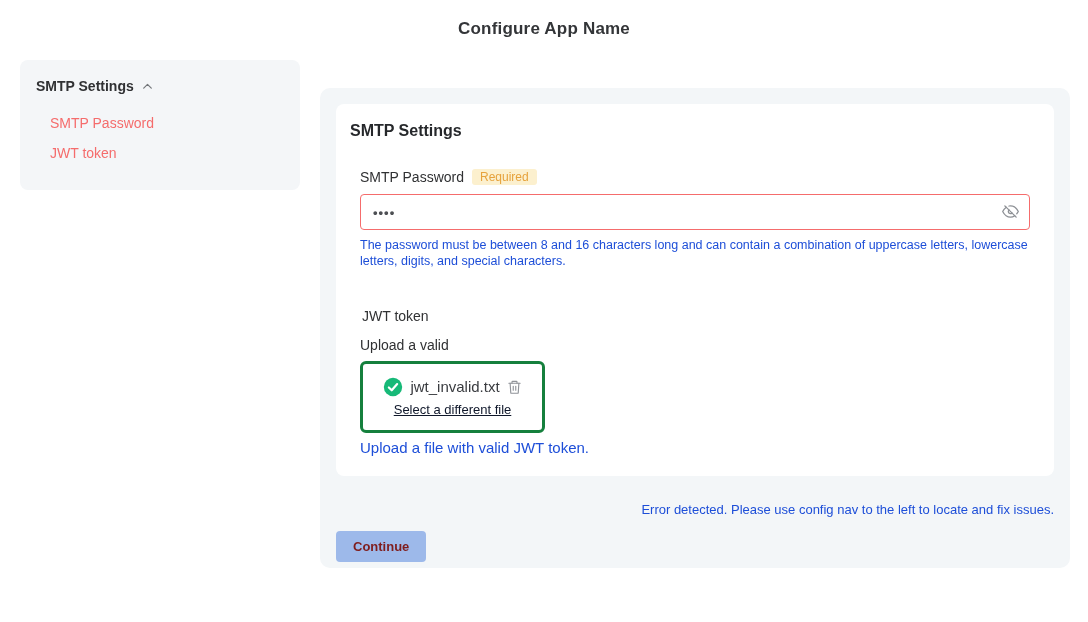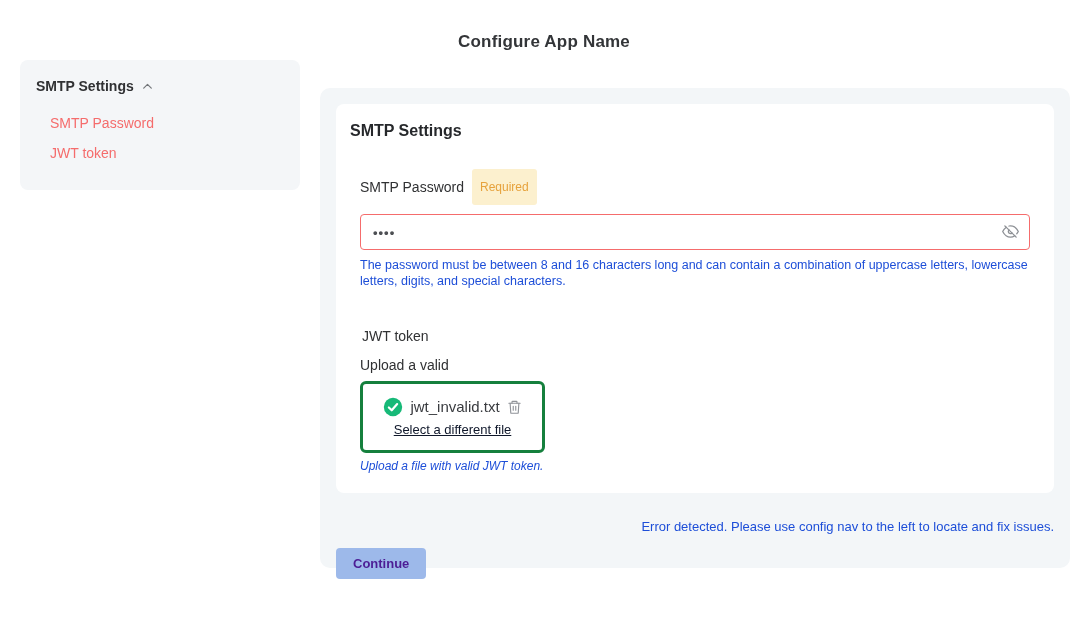--- a/index.html
+++ b/index.html
@@ -1,21 +1,21 @@
 <!DOCTYPE html>
 <html><head>
 <meta charset="utf-8">
 <style>
   * { box-sizing: border-box; margin: 0; padding: 0; }
   html, body { width: 1088px; height: 622px; background: #ffffff;
     font-family: "Liberation Sans", sans-serif; color: #303133; overflow: hidden; }
 
   .page-title {
     text-align: center; font-size: 17px; font-weight: bold; color: #333538;
-    padding-top: 32px; letter-spacing: .2px;
+    padding-top: 19px; letter-spacing: .2px;
   }
 
   
   .sidebar {
     position: absolute; left: 20px; top: 60px; width: 280px; height: 130px;
     background: #f4f6f8; border-radius: 8px; padding: 18px 16px;
   }
   .sidebar-header { display: flex; align-items: center; gap: 7px; cursor: pointer; }
   .sidebar-header-label { font-size: 14px; font-weight: bold; color: #303133; }
   .chevron svg { display: block; }
@@ -33,21 +33,21 @@
   .card {
     background: #ffffff; border-radius: 8px; min-height: 369px;
     padding: 18px 24px 20px 24px;
   }
   .card-title { font-size: 16px; font-weight: bold; color: #26282b; margin-left: -10px; margin-bottom: 29px; }
 
   .field-label-row { display: flex; align-items: center; gap: 8px; margin-bottom: 9px; }
   .field-label { font-size: 14px; color: #303133; }
   .badge {
     font-size: 12px; color: #e6a23c; background: #fcf0ce;
-    padding: 11px 8px; border-radius: 3px;
+    padding: 1px 8px; border-radius: 3px;
   }
 
   .input-wrap {
     position: relative; width: 670px; height: 36px;
     border: 1px solid #f56c6c; border-radius: 4px; background: #fff;
     display: flex; align-items: center;
   }
   .pw-input {
     border: none; outline: none; background: transparent; flex: 1;
     font-size: 13px; font-weight: bold; letter-spacing: 1px; color: #4d4f53;
@@ -70,25 +70,25 @@
     padding: 13px 10px 12px 10px; text-align: center; background: #fff;
   }
   .upload-row { display: flex; align-items: center; justify-content: center; gap: 7px; }
   .check-icon, .trash-icon { line-height: 0; }
   .trash-icon { cursor: pointer; }
   .file-name { font-size: 15px; color: #3a3c40; }
   .file-link {
     display: inline-block; margin-top: 5px; font-size: 13px; color: #0f172a;
     text-decoration: underline; cursor: pointer;
   }
-  .upload-note { font-size: 12px; margin-top: 6px; font-style: italic; }
+  .upload-note { font-size: 15px; margin-top: 6px; }
 
   .panel-error { font-size: 13px; margin: 26px 0 0 0; text-align: right; }
   .continue-btn {
-    margin-top: 14px; background: #9db9ea; color: #4c1d95; border: none;
+    margin-top: 14px; background: #9db9ea; color: #7f1d1d; border: none;
     font-size: 13px; font-weight: bold; padding: 8px 17px; border-radius: 4px;
     font-family: "Liberation Sans", sans-serif; cursor: not-allowed;
   }
 </style>
 </head>
 <body>
 
 <h1 class="page-title">Configure App Name</h1>
 
 <aside class="sidebar">

